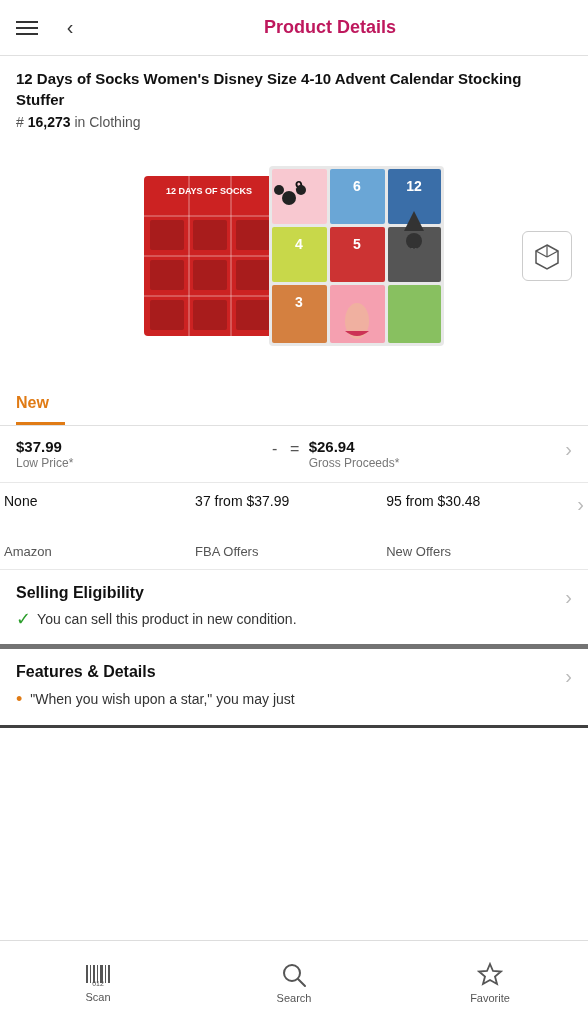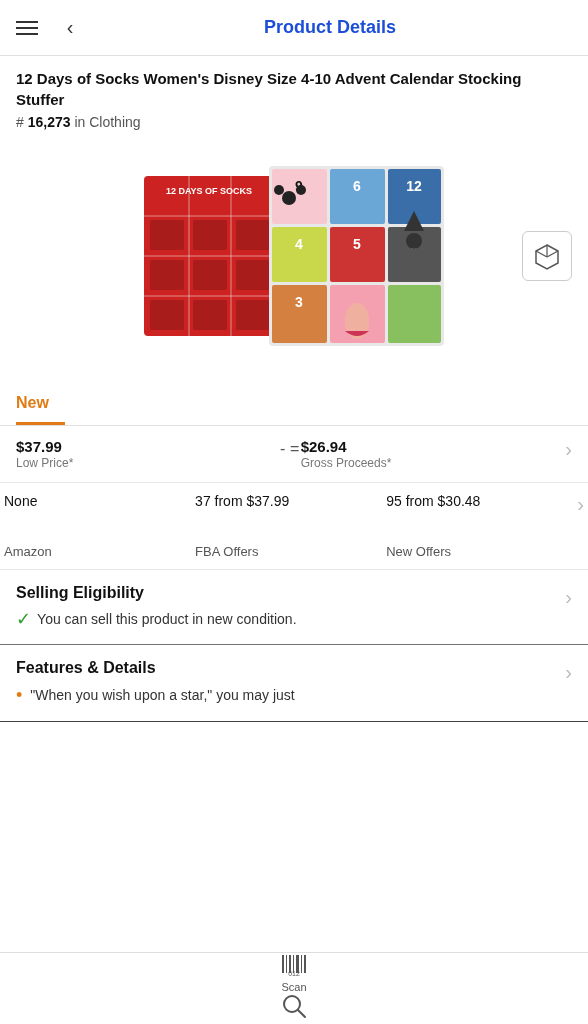--- a/index.html
+++ b/index.html
@@ -41,21 +41,21 @@
       font-size: 20px;
       color: #333;
       cursor: pointer;
       text-align: center;
     }
     .header-title {
       flex: 1;
       text-align: center;
       font-size: 18px;
       font-weight: 600;
-      color: #1d4ed8;
+      color: #be185d;
     }
 
     
     .product-title-section {
       padding: 12px 16px 6px;
     }
     .product-title {
       font-size: 15px;
       font-weight: 700;
       line-height: 1.4;
@@ -127,20 +127,21 @@
     }
 
     
     .pricing-section {
       padding: 12px 16px;
       border-bottom: 1px solid #e8e8e8;
     }
     .pricing-row {
       display: flex;
       align-items: flex-start;
+      gap: 8px;
       justify-content: flex-end;
     }
     .pricing-col {
       flex: 1;
       display: flex;
       flex-direction: column;
     }
     .pricing-val {
       font-size: 15px;
       font-weight: 700;
@@ -190,21 +191,21 @@
     .offers-arrow {
       display: flex;
       align-items: center;
       color: #bbb;
       font-size: 20px;
     }
 
     
     .section-block {
       padding: 14px 16px;
-      border-bottom: 1px solid #737373;
+      border-bottom: 5px solid #737373;
       display: flex;
       align-items: flex-start;
     }
     .section-content {
       flex: 1;
     }
     .section-title {
       font-size: 16px;
       font-weight: 700;
       color: #111;
@@ -226,21 +227,21 @@
       align-items: center;
       color: #bbb;
       font-size: 20px;
       margin-left: 8px;
       padding-top: 2px;
     }
 
     
     .features-section {
       padding: 14px 16px;
-      border-bottom: 1px solid #404040;
+      border-bottom: 3px solid #404040;
       display: flex;
       align-items: flex-start;
       justify-content: space-between;
     }
     .features-content {
       flex: 1;
     }
     .features-title {
       font-size: 16px;
       font-weight: 700;
@@ -261,26 +262,25 @@
       line-height: 1.2;
       flex-shrink: 0;
     }
 
     
     .bottom-nav {
       position: fixed;
       bottom: 0;
       left: 0;
       width: 588px;
-      height: 72px;
+      height: 84px;
       background: #fff;
       border-top: 1px solid #ddd;
       display: flex;
       align-items: center;
-      flex-direction: column;
     }
     .nav-item {
       flex: 1;
       display: flex;
       flex-direction: column;
       align-items: center;
       justify-content: center;
       gap: 4px;
       cursor: pointer;
       height: 100%;

